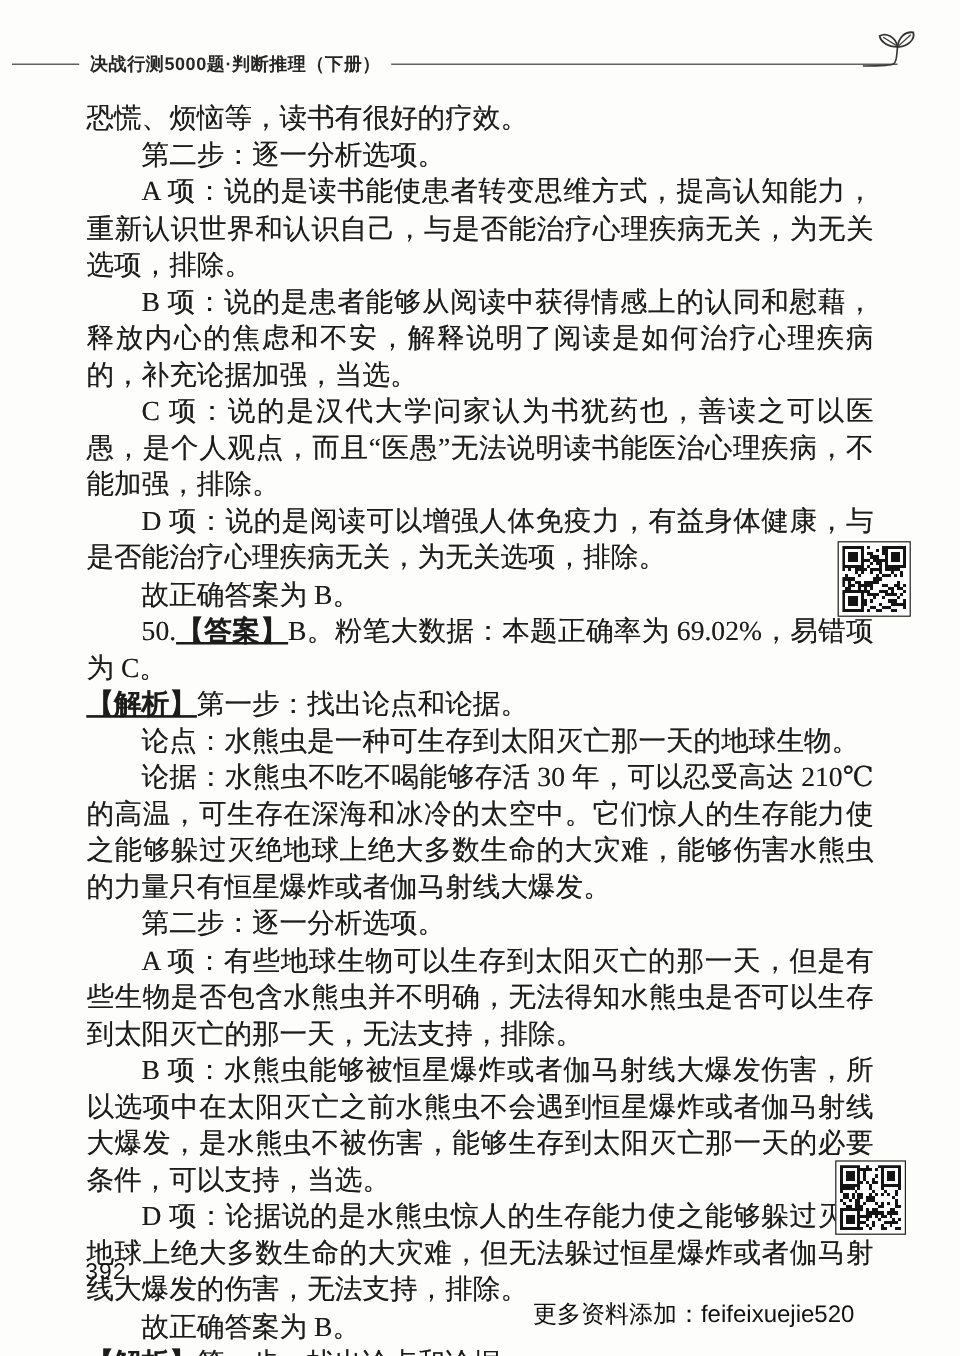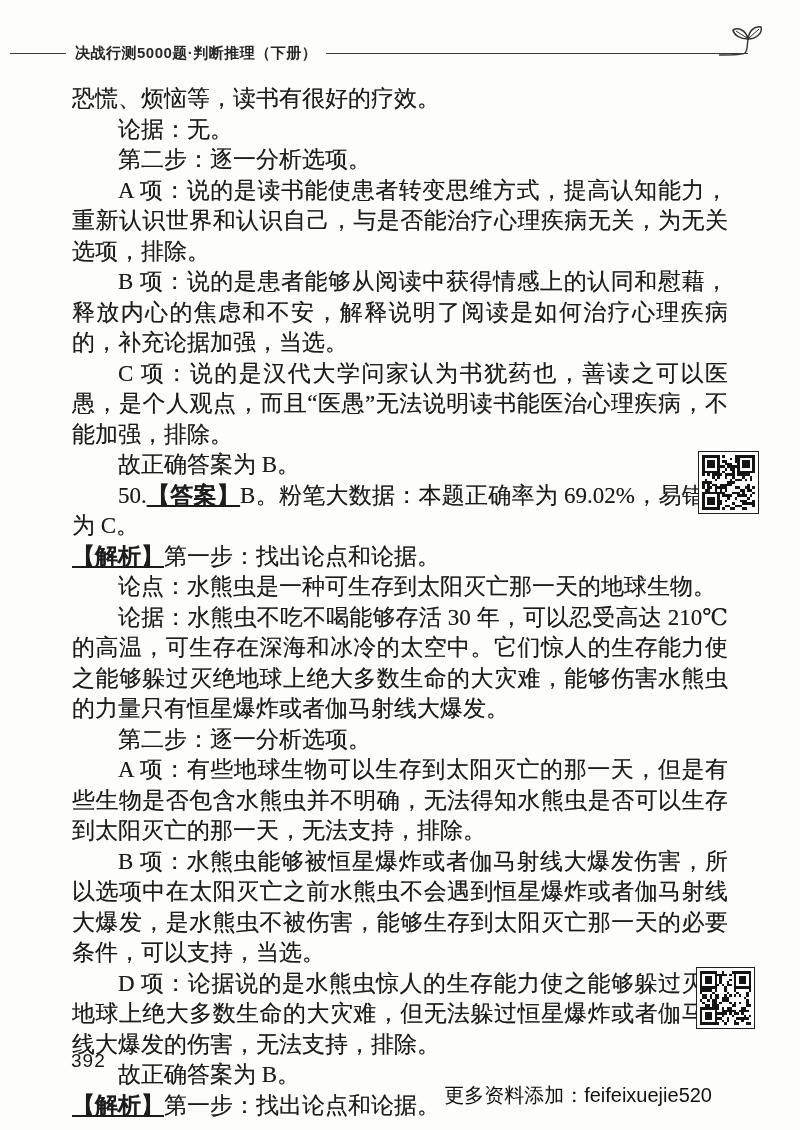--- a/index.html
+++ b/index.html
@@ -58,25 +58,25 @@
   <svg class="sprout" viewBox="0 0 52 38">
     <path d="M1 35 C16 35 26 34 27 33 C30 30 29 24 30 19" fill="none" stroke="#3a3a3a" stroke-width="1.4"></path>
     <path d="M30 19 C22 19 16 15 15 10 C20 7 28 10 30 19 Z" fill="#fdfdfc" stroke="#333" stroke-width="1.5"></path>
     <path d="M30 19 C31 11 36 6 43 7 C45 13 38 19 30 19 Z" fill="#fdfdfc" stroke="#333" stroke-width="1.5"></path>
     <path d="M18 11 L29 18 M41 9 L31 18" fill="none" stroke="#333" stroke-width="1"></path>
   </svg>
 
   <main class="body">
     <p>恐慌、烦恼等，读书有很好的疗效。</p>
 
-    <p class="ind">论据：无。</p>
     <p class="ind">第二步：逐一分析选项。</p>
     <p class="ind">A 项：说的是读书能使患者转变思维方式，提高认知能力，重新认识世界和认识自己，与是否能治疗心理疾病无关，为无关选项，排除。</p>
     <p class="ind">B 项：说的是患者能够从阅读中获得情感上的认同和慰藉，释放内心的焦虑和不安，解释说明了阅读是如何治疗心理疾病的，补充论据加强，当选。</p>
     <p class="ind">C 项：说的是汉代大学问家认为书犹药也，善读之可以医愚，是个人观点，而且“医愚”无法说明读书能医治心理疾病，不能加强，排除。</p>
+    <p class="ind">D 项：说的是阅读可以增强人体免疫力，有益身体健康，与是否能治疗心理疾病无关，为无关选项，排除。</p>
     <p class="ind">故正确答案为 B。</p>
 
     <p class="ind"><span>50.</span><span class="lbl">【答案】</span><span>B。粉笔大数据：本题正确率为 69.02%，易错项为 C。</span></p>
     <p><span class="lbl">【解析】</span><span>第一步：找出论点和论据。</span></p>
 
     <p class="ind">论点：水熊虫是一种可生存到太阳灭亡那一天的地球生物。</p>
     <p class="ind">论据：水熊虫不吃不喝能够存活 30 年，可以忍受高达 210℃ 的高温，可生存在深海和冰冷的太空中。它们惊人的生存能力使之能够躲过灭绝地球上绝大多数生命的大灾难，能够伤害水熊虫的力量只有恒星爆炸或者伽马射线大爆发。</p>
     <p class="ind">第二步：逐一分析选项。</p>
     <p class="ind">A 项：有些地球生物可以生存到太阳灭亡的那一天，但是有些生物是否包含水熊虫并不明确，无法得知水熊虫是否可以生存到太阳灭亡的那一天，无法支持，排除。</p>
     <p class="ind">B 项：水熊虫能够被恒星爆炸或者伽马射线大爆发伤害，所以选项中在太阳灭亡之前水熊虫不会遇到恒星爆炸或者伽马射线大爆发，是水熊虫不被伤害，能够生存到太阳灭亡那一天的必要条件，可以支持，当选。</p>

